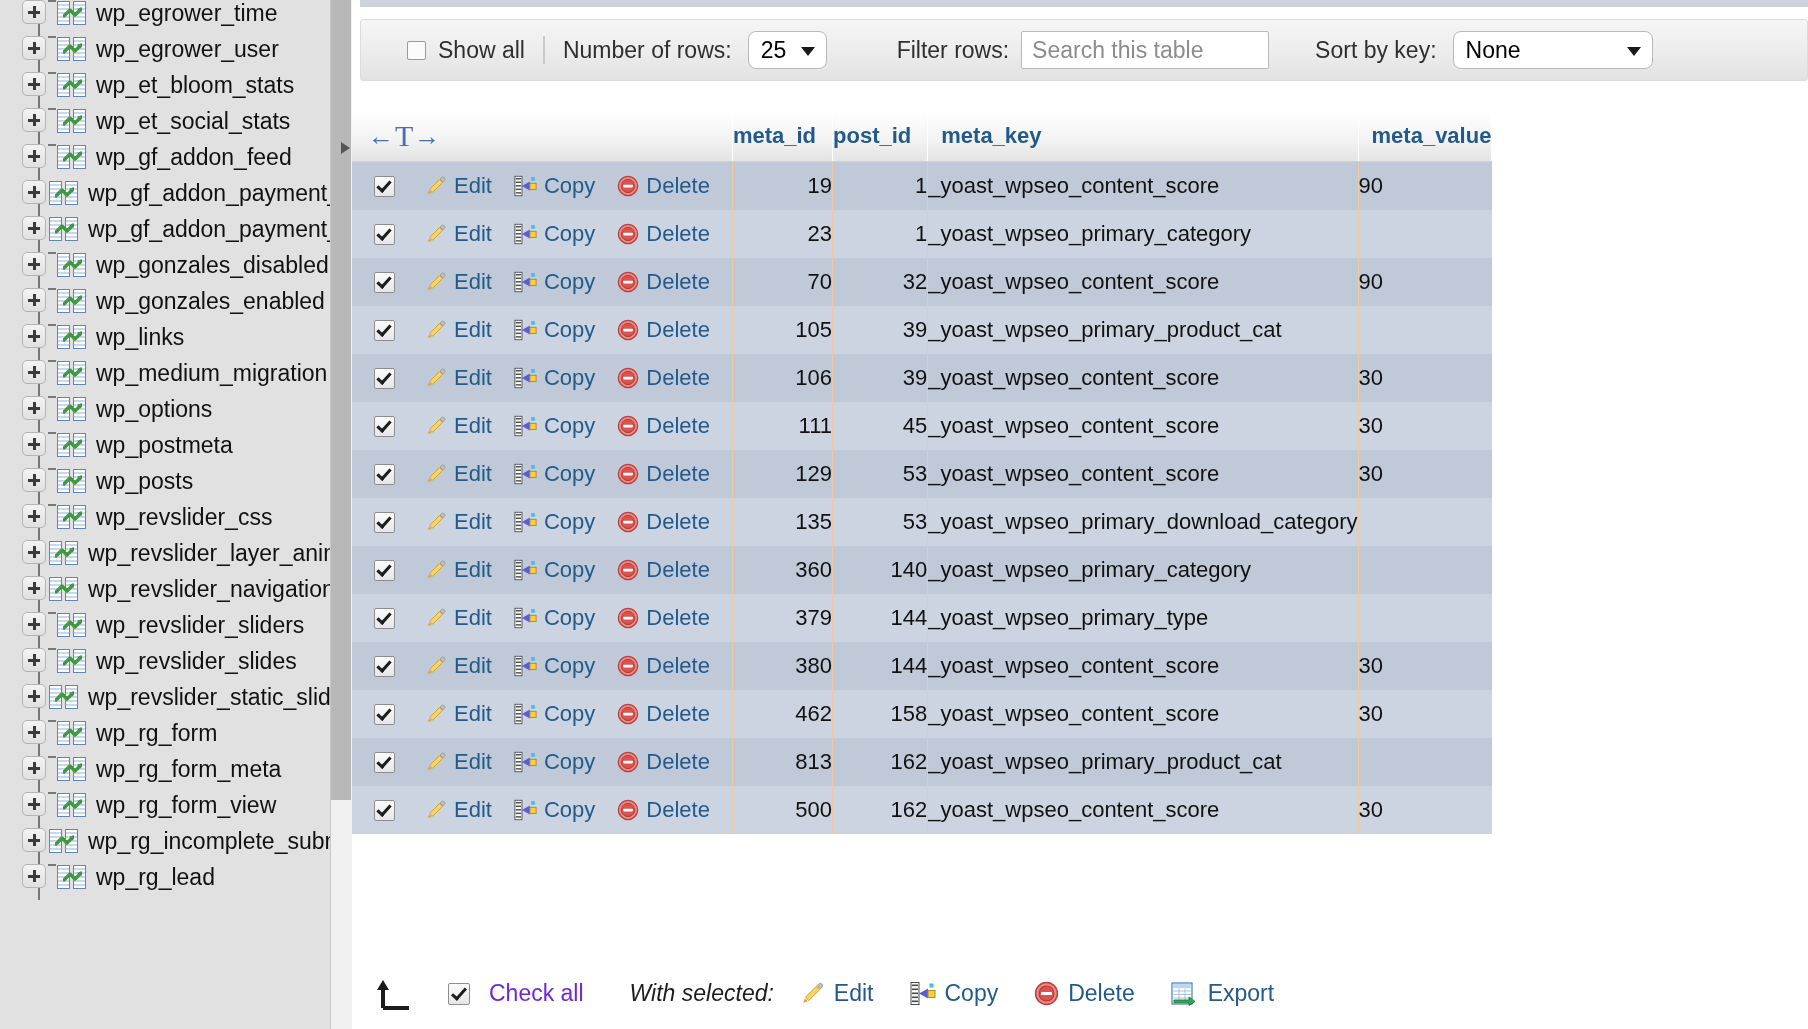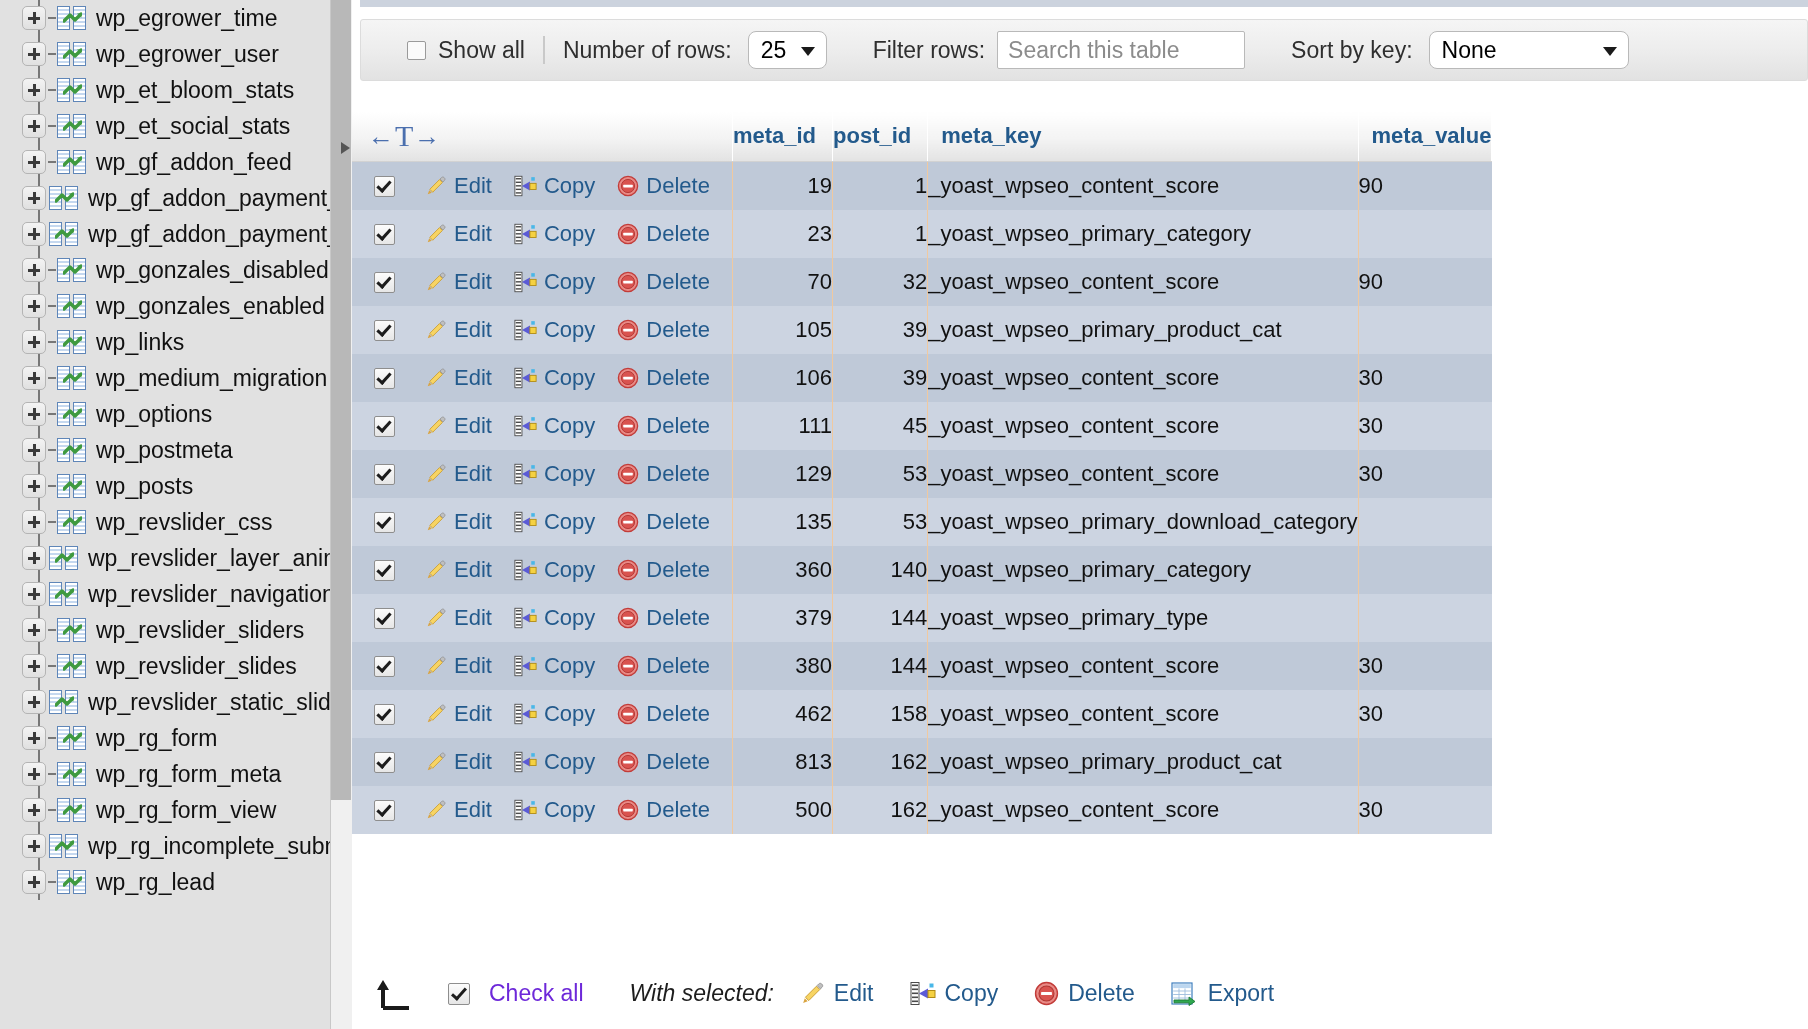--- a/index.html
+++ b/index.html
@@ -15,21 +15,21 @@
   
   #sidebar{
     position:absolute;left:0;top:0;width:330px;height:1029px;
     background:#e1e1e1;
     overflow:hidden;
   }
   .tree{position:relative;padding:0;margin:0;list-style:none;}
   .tree-item{
     position:relative;
     height:36px;
-    display:flex;align-items:center;
+    display:flex;align-items:flex-start;
     padding-left:22px;
     white-space:nowrap;
   }
   
   .tree-item::before{
     content:"";
     position:absolute;
     left:38px;top:0;bottom:0;width:2px;
     background:#777;
   }
@@ -697,21 +697,21 @@
 
     <div id="toolbar">
       <div class="tb-check"></div>
       <span class="tb-label">Show all</span>
       <div class="tb-sep"></div>
       <span class="tb-label">Number of rows:</span>
       <div class="tb-select" id="rows-select">
         <span class="val">25</span>
         <span class="carat"></span>
       </div>
-      <span class="tb-label" style="margin-left:46px;">Filter rows:</span>
+      <span class="tb-label" style="margin-left:70px;">Filter rows:</span>
       <input id="filter-input" type="text" placeholder="Search this table" style="">
       <span class="tb-label" style="margin-left:46px;">Sort by key:</span>
       <div class="tb-select" id="sort-select">
         <span class="val">None</span>
         <span class="carat"></span>
       </div>
     </div>
 
     <div id="results-wrap">
       <table class="results">

